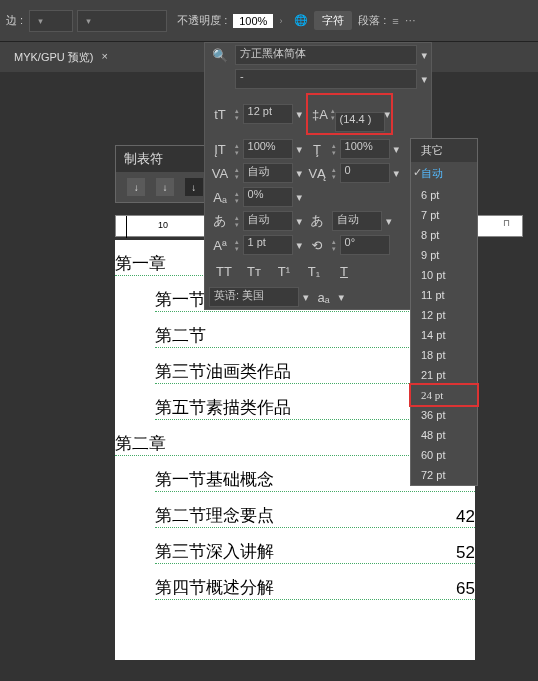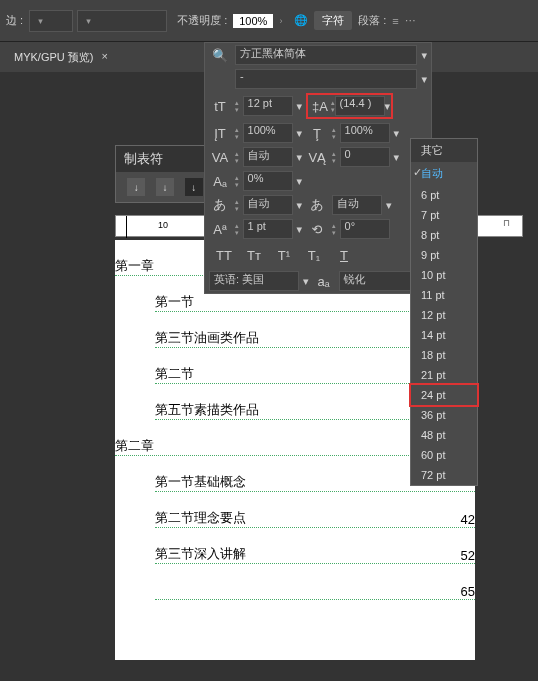--- a/index.html
+++ b/index.html
@@ -7,42 +7,42 @@
 .topbar { background: #424242; height: 42px; display: flex; align-items: center; font-size: 11px; color: #ccc; border-bottom: 1px solid #222; }
 .topbar .drop { background: #3a3a3a; border: 1px solid #555; height: 22px; padding: 0 4px; display: flex; align-items: center; margin-right: 4px; }
 .topbar .chev { color: #999; font-size: 9px; margin-left: 4px; }
 .tabbar { background: #424242; height: 30px; display: flex; align-items: center; font-size: 11px; color: #ddd; padding-left: 6px; }
 .tabbar .tab { padding: 4px 8px; display: flex; align-items: flex-start; }
 .tabbar .close { margin-left: 8px; color: #ccc; cursor: pointer; }
 .canvas { background: #fff; position: absolute; left: 115px; top: 240px; width: 360px; height: 420px; }
 .doc-line { position: relative; height: 36px; display: flex; align-items: flex-end; border-bottom: 1px dotted #4a6; }
 .doc-line.chapter { margin-left: 0; }
 .doc-line.section { margin-left: 40px; }
-.doc-line span.txt { background: #fff; padding-right: 4px; font-size: 13px; color: #000; position: relative; z-index: 1; }
-.doc-line span.pg { position: absolute; right: 0; bottom: 0; background: #fff; padding-left: 4px; font-size: 13px; z-index: 1; }
+.doc-line span.txt { background: #fff; padding-right: 4px; font-size: 17px; color: #000; position: relative; z-index: 1; }
+.doc-line span.pg { position: absolute; right: 0; bottom: 0; background: #fff; padding-left: 4px; font-size: 17px; z-index: 1; }
 .tabs-panel { position: absolute; left: 115px; top: 145px; width: 100px; background: #4a4a4a; border: 1px solid #666; }
 .tabs-panel .hdr { background: #333; color: #ddd; font-size: 13px; padding: 4px 8px; }
 .tabs-panel .arrows { display: flex; justify-content: space-around; padding: 6px; }
 .tabs-panel .arrow { width: 18px; height: 18px; background: #5a5a5a; color: #ddd; display: flex; align-items: center; justify-content: center; font-size: 10px; }
 .tabs-panel .arrow.active { background: #2a2a2a; }
 .ruler { position: absolute; left: 115px; top: 215px; width: 408px; height: 22px; background: #fff; border: 1px solid #888; font-size: 9px; }
 .ruler::before { content: ""; position: absolute; left: 10px; top: 0; width: 1px; height: 22px; background: #000; }
 .char-panel { position: absolute; left: 204px; top: 42px; width: 228px; background: #4a4a4a; border: 1px solid #5a5a5a; z-index: 5; font-size: 11px; color: #ccc; }
 .cp-row { display: flex; align-items: center; padding: 2px 4px; gap: 4px; }
 .cp-field { background: #3a3a3a; border: 1px solid #555; height: 20px; display: flex; padding: 0 4px; flex: 1; }
 .cp-spinner { display: flex; flex-direction: column; font-size: 7px; color: #999; line-height: 7px; }
 .cp-icon { width: 22px; height: 18px; display: flex; align-items: center; justify-content: center; color: #ccc; font-size: 13px; }
 .hl-red { border: 2px solid #d33; }
 .tt-row { display: flex; gap: 8px; padding: 4px 8px; }
 .tt-btn { width: 22px; height: 20px; color: #ccc; display: flex; align-items: center; justify-content: center; font-size: 13px; }
 .dropdown { position: absolute; left: 410px; top: 138px; width: 68px; background: #4a4a4a; border: 1px solid #666; z-index: 10; }
 .dropdown .dd-item { padding: 4px 10px; font-size: 11px; color: #ddd; text-align: left; }
 .dropdown .dd-item.auto { color: #5bf; }
 .dropdown .dd-item.check::before { content: "✓"; position: absolute; left: 2px; color: #ccc; }
-.dropdown .dd-item.hl { border: 2px solid #d33; margin: -2px; }
+.dropdown .dd-item.hl { border: 2px solid #d33; margin: -2px; font-family: Liberation Serif, serif; }
 .hdr-label { color: #ccc; padding: 0 6px; }
 .opacity-box { background: #fff; color: #000; padding: 1px 6px; font-size: 11px; }
 .right-icons { display: flex; align-items: center; gap: 6px; padding: 0 6px; }
 .active-tab { color: #fff; background: #555; padding: 2px 8px; border-radius: 2px; }
 </style>
 </head>
 <body>
 
 <div class="topbar">
   <span class="hdr-label">边 :</span>
@@ -86,43 +86,44 @@
 </div>
 
 <div class="canvas">
   <div class="doc-line chapter">
       <span class="txt">第一章</span>
     </div>
   <div class="doc-line section">
       <span class="txt">第一节</span>
     </div>
   <div class="doc-line section">
+      <span class="txt">第二节</span>
+    </div>
+  <div class="doc-line section">
       <span class="txt">第三节油画类作品</span>
-    </div>
-  <div class="doc-line section">
-      <span class="txt">第二节</span>
     </div>
   <div class="doc-line section">
       <span class="txt">第五节素描类作品</span>
     </div>
   <div class="doc-line chapter">
       <span class="txt">第二章</span>
     </div>
   <div class="doc-line section">
       <span class="txt">第一节基础概念</span>
     </div>
   <div class="doc-line section">
       <span class="txt">第二节理念要点</span>
       <span class="pg">42</span>
     </div>
   <div class="doc-line section">
       <span class="txt">第三节深入讲解</span>
       <span class="pg">52</span>
     </div>
   <div class="doc-line section">
+      <span class="txt">第四节概述分解</span>
       <span class="pg">65</span>
     </div>
 </div>
 
 <div class="char-panel">
   <div class="cp-row">
     <div class="cp-icon">🔍</div>
     <div class="cp-field">
         <span>方正黑体简体</span>
       </div>
@@ -143,21 +144,21 @@
     <div class="cp-field" style="flex:0 0 50px;">
         <span>12 pt</span>
       </div>
     <span class="chev">▾</span>
     <div class="hl-red" style="display:flex;align-items:center;padding:1px;">
       <div class="cp-icon">‡A</div>
       <div class="cp-spinner">
           <span>▴</span>
           <span>▾</span>
         </div>
-      <div class="cp-field" style="flex:0 0 50px;">
+      <div class="cp-field" style="flex:0 0 50px;margin-top:16px;">
           <span>(14.4 )</span>
         </div>
       <span class="chev">▾</span>
     </div>
   </div>
   <div class="cp-row">
     <div class="cp-icon">ĮT</div>
     <div class="cp-spinner">
         <span>▴</span>
         <span>▾</span>
@@ -248,23 +249,20 @@
     <div class="tt-btn">T¹</div>
     <div class="tt-btn">T₁</div>
     <div class="tt-btn" style="text-decoration:underline;">T</div>
   </div>
   <div class="cp-row">
     <div class="cp-field" style="flex:0 0 90px;">
         <span>英语: 美国</span>
       </div>
     <span class="chev">▾</span>
     <div class="cp-icon">aₐ</div>
-    <div class="cp-field">
-        <span>锐化</span>
-      </div>
     <span class="chev">▾</span>
   </div>
 </div>
 
 <div class="dropdown">
   <div class="dd-item" style="background:#3a3a3a;">其它</div>
   <div class="dd-item auto check" style="position:relative;">自动</div>
   <div class="dd-item">6 pt</div>
   <div class="dd-item">7 pt</div>
   <div class="dd-item">8 pt</div>

